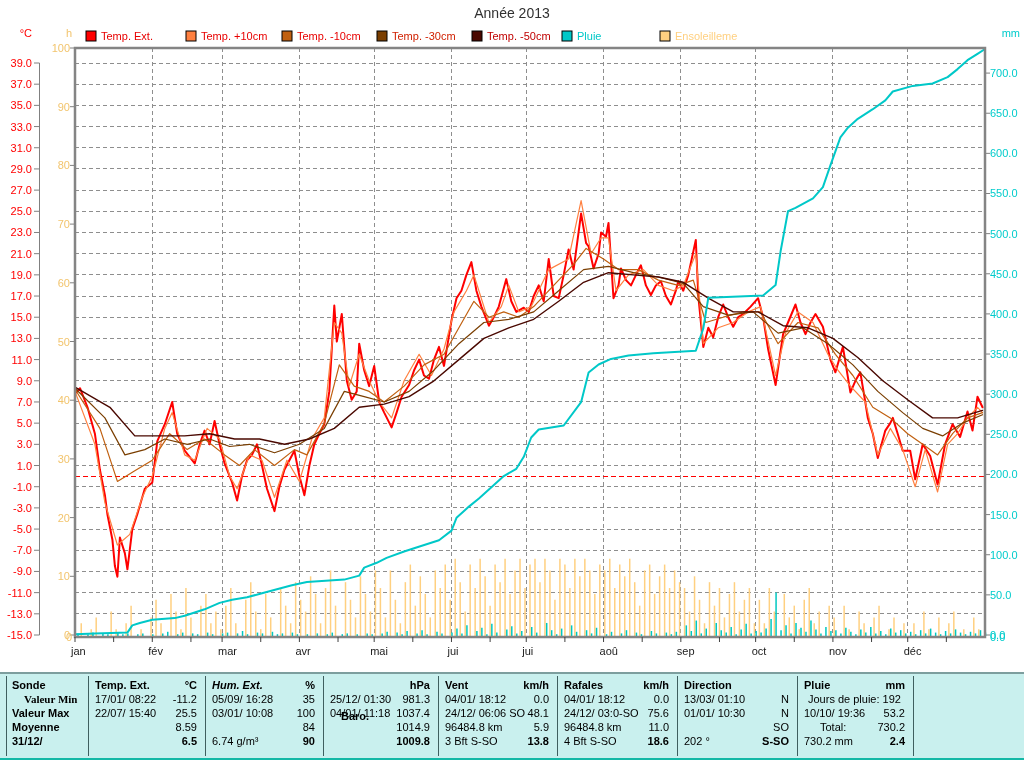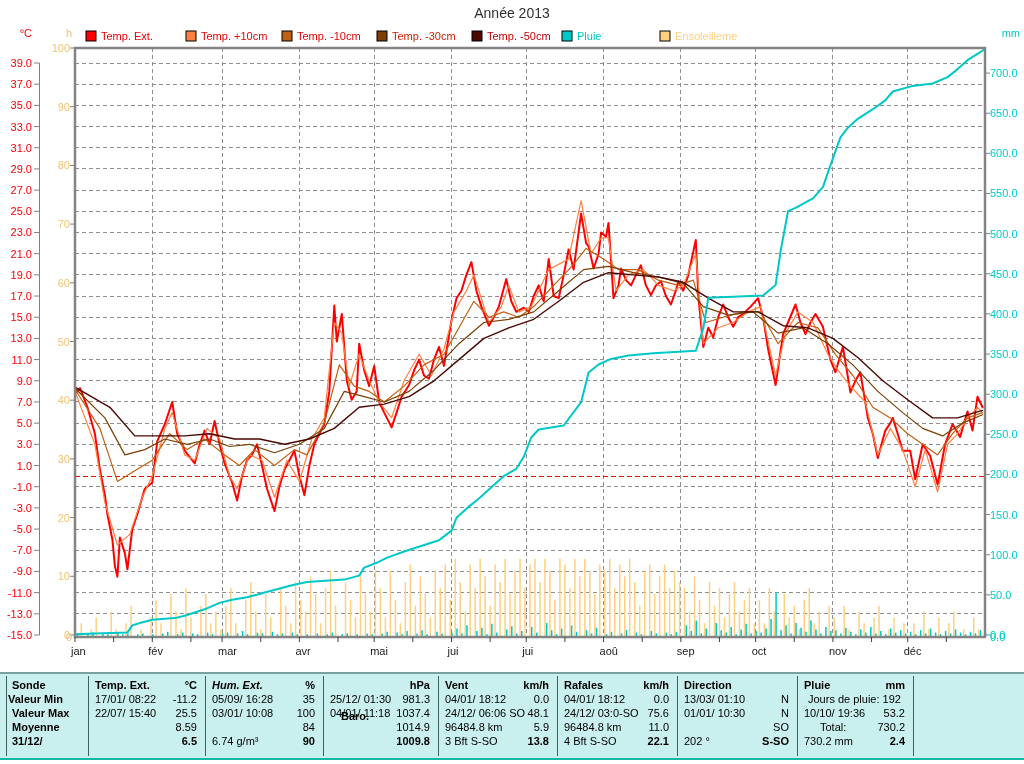--- a/index.html
+++ b/index.html
@@ -552,21 +552,21 @@
       <div class="vline" style="left: 6px;"></div>
       <div class="vline" style="left: 88px;"></div>
       <div class="vline" style="left: 205px;"></div>
       <div class="vline" style="left: 323px;"></div>
       <div class="vline" style="left: 438px;"></div>
       <div class="vline" style="left: 557px;"></div>
       <div class="vline" style="left: 677px;"></div>
       <div class="vline" style="left: 797px;"></div>
       <div class="vline" style="left: 913px;"></div>
       <div class="cell b" style="left: 12px; top: 5px;">Sonde</div>
-      <div class="cell b" style="left: 8px; top: 19px;">Valeur Min</div>
+      <div class="cell b" style="left: 24px; top: 19px; font-family: Liberation Serif, serif;">Valeur Min</div>
       <div class="cell b" style="left: 12px; top: 33px;">Valeur Max</div>
       <div class="cell b" style="left: 12px; top: 47px;">Moyenne</div>
       <div class="cell b" style="left: 12px; top: 61px;">31/12/</div>
       <div class="cell b" style="left: 95px; top: 5px;">Temp. Ext.</div>
       <div class="cell b r" style="left: 127px; top: 5px; width: 70px;">°C</div>
       <div class="cell " style="left: 95px; top: 19px;">17/01/ 08:22</div>
       <div class="cell r" style="left: 127px; top: 19px; width: 70px;">-11.2</div>
       <div class="cell " style="left: 95px; top: 33px;">22/07/ 15:40</div>
       <div class="cell r" style="left: 127px; top: 33px; width: 70px;">25.5</div>
       <div class="cell r" style="left: 127px; top: 47px; width: 70px;">8.59</div>
@@ -600,21 +600,21 @@
       <div class="cell b r" style="left: 479px; top: 61px; width: 70px;">13.8</div>
       <div class="cell b" style="left: 564px; top: 5px;">Rafales</div>
       <div class="cell b r" style="left: 599px; top: 5px; width: 70px;">km/h</div>
       <div class="cell " style="left: 564px; top: 19px;">04/01/ 18:12</div>
       <div class="cell r" style="left: 599px; top: 19px; width: 70px;">0.0</div>
       <div class="cell " style="left: 564px; top: 33px;">24/12/ 03:0-SO</div>
       <div class="cell r" style="left: 599px; top: 33px; width: 70px;">75.6</div>
       <div class="cell " style="left: 564px; top: 47px;">96484.8 km</div>
       <div class="cell r" style="left: 599px; top: 47px; width: 70px;">11.0</div>
       <div class="cell " style="left: 564px; top: 61px;">4 Bft S-SO</div>
-      <div class="cell b r" style="left: 599px; top: 61px; width: 70px;">22.1</div>
+      <div class="cell b r" style="left: 599px; top: 61px; width: 70px;">18.6</div>
       <div class="cell b" style="left: 684px; top: 5px;">Direction</div>
       <div class="cell " style="left: 684px; top: 19px;">13/03/ 01:10</div>
       <div class="cell r" style="left: 719px; top: 19px; width: 70px;">N</div>
       <div class="cell " style="left: 684px; top: 33px;">01/01/ 10:30</div>
       <div class="cell r" style="left: 719px; top: 33px; width: 70px;">N</div>
       <div class="cell r" style="left: 719px; top: 47px; width: 70px;">SO</div>
       <div class="cell " style="left: 684px; top: 61px;">202 °</div>
       <div class="cell b r" style="left: 719px; top: 61px; width: 70px;">S-SO</div>
       <div class="cell b" style="left: 804px; top: 5px;">Pluie</div>
       <div class="cell b r" style="left: 835px; top: 5px; width: 70px;">mm</div>

